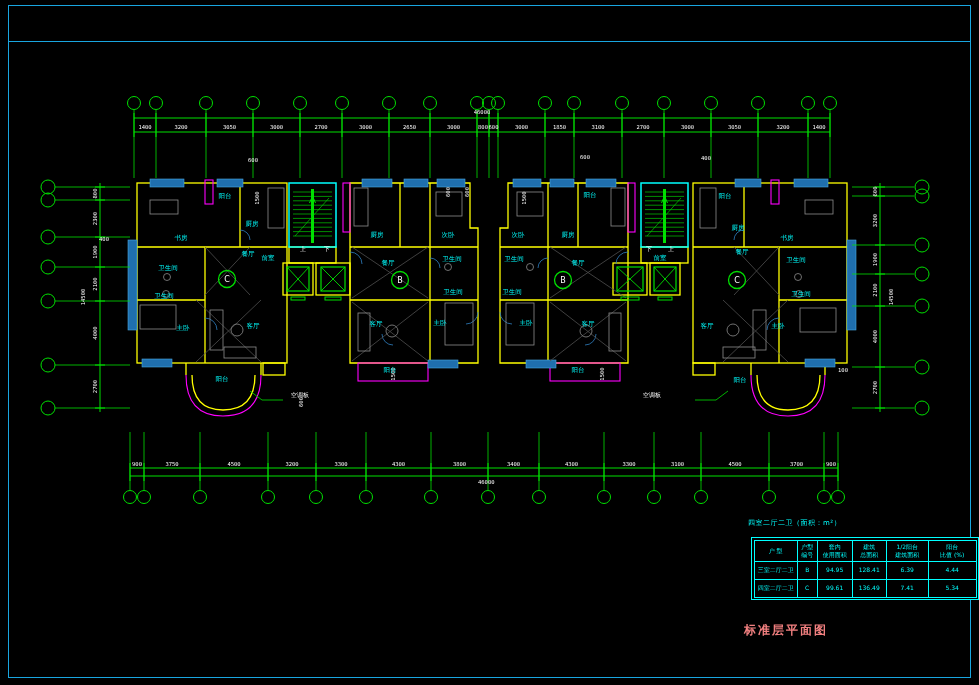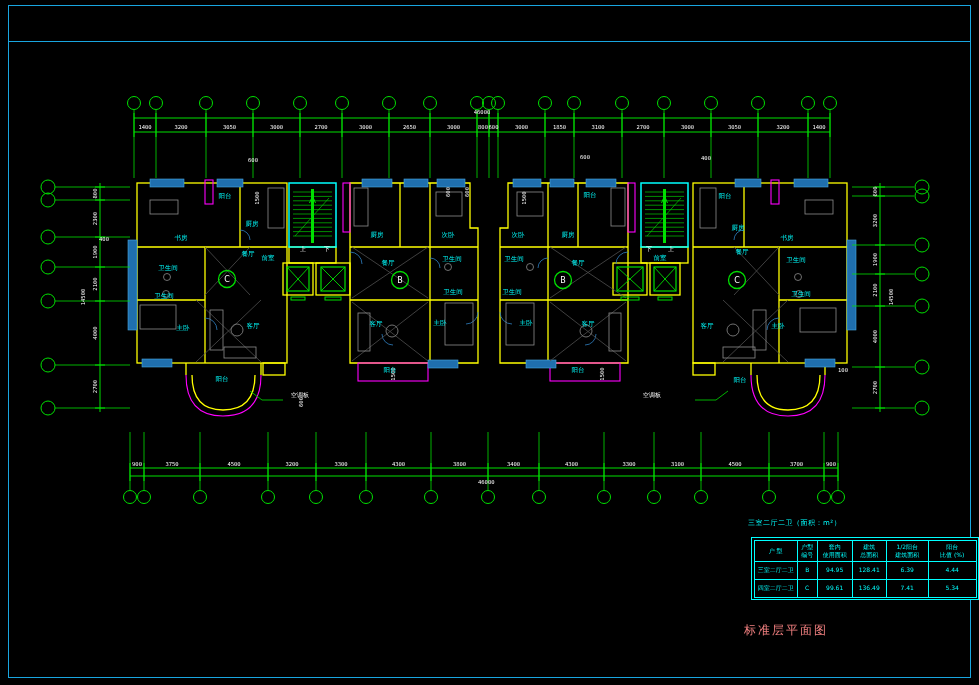--- a/index.html
+++ b/index.html
@@ -14,21 +14,21 @@
        font-size:7px;letter-spacing:0.5px;white-space:nowrap;}
   .area-table-wrap{position:absolute;left:751px;top:537px;border:1px solid #00ffff;
        padding:1.5px;background:#000;}
   table.area{border-collapse:collapse;}
   table.area th,table.area td{border:1px solid #00ffff;color:#00ffff;
        font-size:6px;line-height:1.25;text-align:center;vertical-align:middle;
        white-space:pre-line;padding:1px 0;font-weight:normal;}
   table.area th{height:18px;}
   table.area td{height:15px;}
   .drawing-title{position:absolute;left:744px;top:622px;color:#f28080;
-       font-size:12px;font-weight:normal;letter-spacing:2px;white-space:nowrap;}
+       font-size:12px;font-weight:bold;letter-spacing:2px;white-space:nowrap;}
 </style>
 </head>
 <body>
 
 <div class="sheet-border"></div>
 <div class="sheet-topline"></div>
 
 <svg id="plan-svg" width="979" height="685" viewBox="0 0 979 685">
 
   <g stroke="#ffff00" fill="none" stroke-width="1.3">
@@ -453,21 +453,21 @@
       <text x="227" y="282" fill="#ffffff" font-size="8" text-anchor="middle" font-family="&quot;DejaVu Sans&quot;,sans-serif">C</text>
       <circle cx="400" cy="280" r="8.5" stroke="#00e000" fill="none" stroke-width="1.3"></circle>
       <text x="400" y="283" fill="#ffffff" font-size="8" text-anchor="middle" font-family="&quot;DejaVu Sans&quot;,sans-serif">B</text>
       <circle cx="563" cy="280" r="8.5" stroke="#00e000" fill="none" stroke-width="1.3"></circle>
       <text x="563" y="283" fill="#ffffff" font-size="8" text-anchor="middle" font-family="&quot;DejaVu Sans&quot;,sans-serif">B</text>
       <circle cx="737" cy="280" r="8.5" stroke="#00e000" fill="none" stroke-width="1.3"></circle>
       <text x="737" y="283" fill="#ffffff" font-size="8" text-anchor="middle" font-family="&quot;DejaVu Sans&quot;,sans-serif">C</text>
     </g>
 </svg>
 
-<div class="table-title">三室二厅二卫（面积：m²）</div>
+<div class="table-title">四室二厅二卫（面积：m²）</div>
 
 <div class="area-table-wrap">
   <table class="area">
       <thead>
         <tr id="at-head">
           <th style="width: 46px;">户    型</th>
           <th style="width: 20px;">户型
 编号</th>
           <th style="width: 36px;">套内
 使用面积</th>

